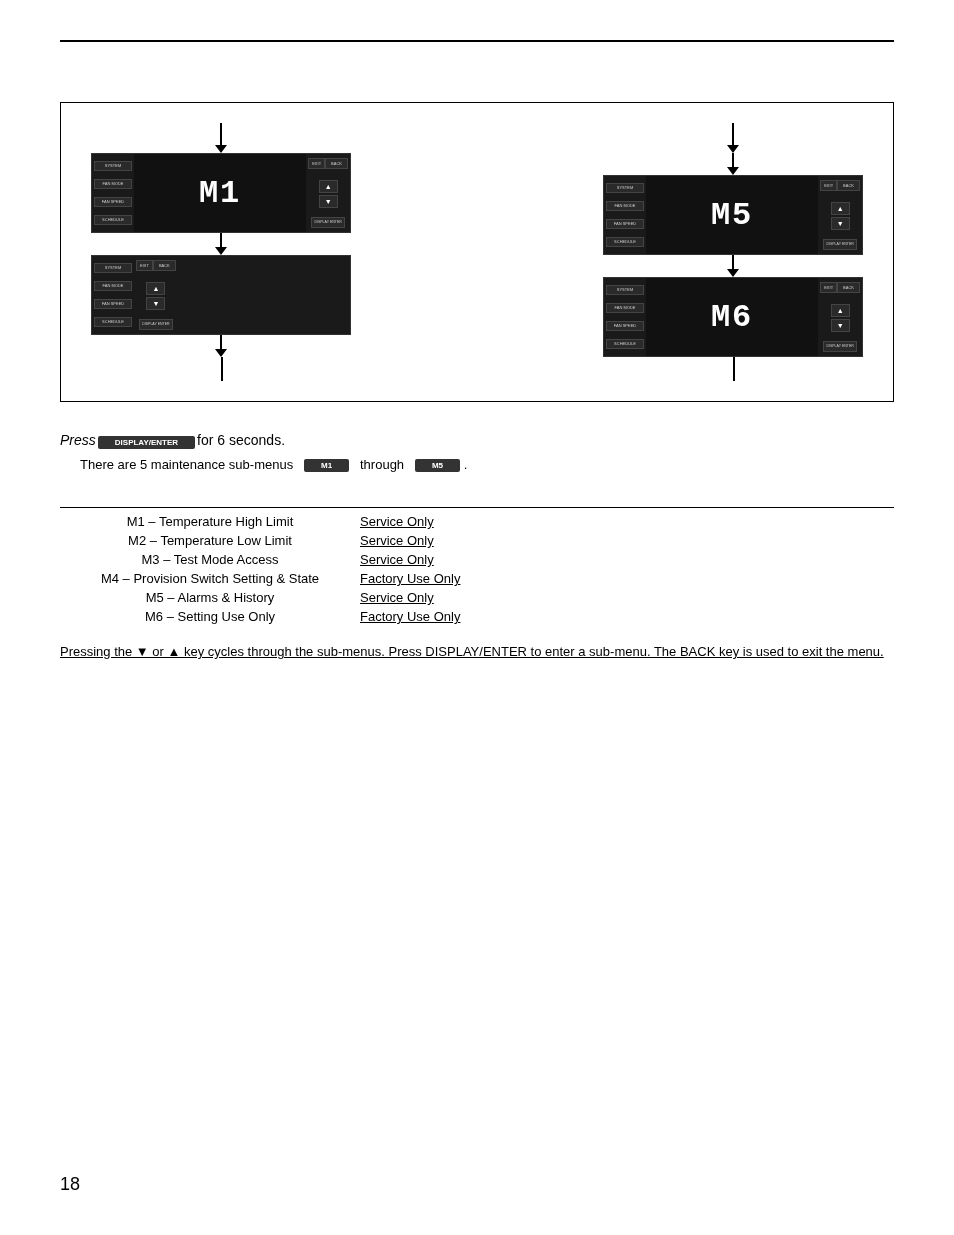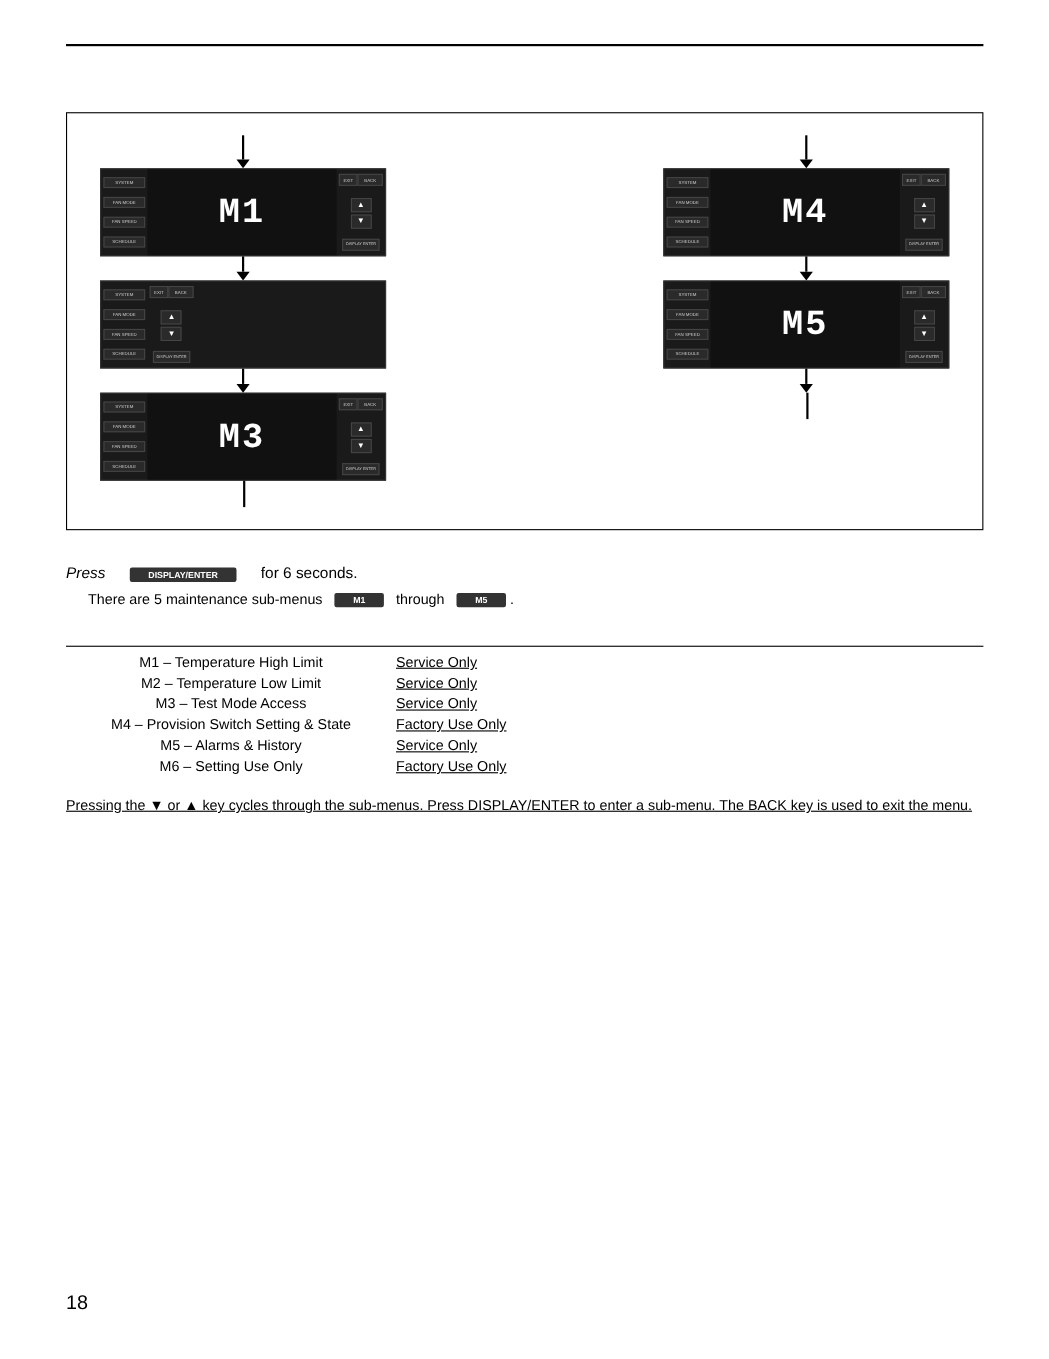--- a/index.html
+++ b/index.html
@@ -144,21 +144,21 @@
     }
 
     
     .text-section {
       margin-bottom: 20px;
     }
 
     .press-line {
       display: flex;
       align-items: baseline;
-      gap: 22px;
+      gap: 2px;
       margin-bottom: 8px;
       font-size: 14px;
     }
 
     .press-word {
       font-style: italic;
     }
 
     .inline-img-placeholder {
       display: inline-block;
@@ -314,111 +314,89 @@
             </div>
             <div class="t-display-enter">DISPLAY ENTER</div>
           </div>
         </div>
 
         <div class="arrow-down">
           <div class="arrow-line" style="height:14px;"></div>
           <div class="arrow-head-down"></div>
         </div>
 
+
+        <div style="display:flex;align-items:flex-start;width:260px;height:24px;position:relative;">
+          <div style="width:2px;height:100%;background:#000;margin-left:130px;"></div>
+        </div>
+      </div>
+
+      <div class="col-right">
+
+        <div class="arrow-down">
+          <div class="arrow-line" style="height:22px;"></div>
+          <div class="arrow-head-down"></div>
+        </div>
+
+
+        <div class="arrow-down">
+          <div class="arrow-line" style="height:14px;"></div>
+          <div class="arrow-head-down"></div>
+        </div>
+
         <div class="thermostat">
           <div class="t-left-buttons">
             <div class="t-btn">SYSTEM</div>
             <div class="t-btn">FAN MODE</div>
             <div class="t-btn">FAN SPEED</div>
             <div class="t-btn">SCHEDULE</div>
           </div>
           <div class="t-display">
-            <span class="t-display-text">M3</span>
+            <span class="t-display-text">M5</span>
           </div>
           <div class="t-right-area">
             <div class="t-top-row">
               <span class="t-exit-btn">EXIT</span>
               <span class="t-back-btn">BACK</span>
             </div>
             <div class="t-nav-btns">
               <div class="t-nav-btn">▲</div>
               <div class="t-nav-btn">▼</div>
             </div>
             <div class="t-display-enter">DISPLAY ENTER</div>
           </div>
         </div>
 
-        <div style="display:flex;align-items:flex-start;width:260px;height:24px;position:relative;">
-          <div style="width:2px;height:100%;background:#000;margin-left:130px;"></div>
-        </div>
-      </div>
-
-      <div class="col-right">
-
-        <div class="arrow-down">
-          <div class="arrow-line" style="height:22px;"></div>
+        <div class="arrow-down">
+          <div class="arrow-line" style="height:14px;"></div>
           <div class="arrow-head-down"></div>
         </div>
 
         <div class="thermostat">
           <div class="t-left-buttons">
             <div class="t-btn">SYSTEM</div>
             <div class="t-btn">FAN MODE</div>
             <div class="t-btn">FAN SPEED</div>
             <div class="t-btn">SCHEDULE</div>
           </div>
           <div class="t-display">
-            <span class="t-display-text">M4</span>
+            <span class="t-display-text">M6</span>
           </div>
           <div class="t-right-area">
             <div class="t-top-row">
               <span class="t-exit-btn">EXIT</span>
               <span class="t-back-btn">BACK</span>
             </div>
             <div class="t-nav-btns">
               <div class="t-nav-btn">▲</div>
               <div class="t-nav-btn">▼</div>
             </div>
             <div class="t-display-enter">DISPLAY ENTER</div>
           </div>
         </div>
-
-        <div class="arrow-down">
-          <div class="arrow-line" style="height:14px;"></div>
-          <div class="arrow-head-down"></div>
-        </div>
-
-        <div class="thermostat">
-          <div class="t-left-buttons">
-            <div class="t-btn">SYSTEM</div>
-            <div class="t-btn">FAN MODE</div>
-            <div class="t-btn">FAN SPEED</div>
-            <div class="t-btn">SCHEDULE</div>
-          </div>
-          <div class="t-display">
-            <span class="t-display-text">M5</span>
-          </div>
-          <div class="t-right-area">
-            <div class="t-top-row">
-              <span class="t-exit-btn">EXIT</span>
-              <span class="t-back-btn">BACK</span>
-            </div>
-            <div class="t-nav-btns">
-              <div class="t-nav-btn">▲</div>
-              <div class="t-nav-btn">▼</div>
-            </div>
-            <div class="t-display-enter">DISPLAY ENTER</div>
-          </div>
-        </div>
-
-        <div class="arrow-down">
-          <div class="arrow-line" style="height:14px;"></div>
-          <div class="arrow-head-down"></div>
-        </div>
-
 
         <div style="display:flex;align-items:flex-start;width:260px;height:24px;position:relative;">
           <div style="width:2px;height:100%;background:#000;margin-left:130px;"></div>
         </div>
       </div>
     </div>
   </div>
 
   <div class="text-section">
 

